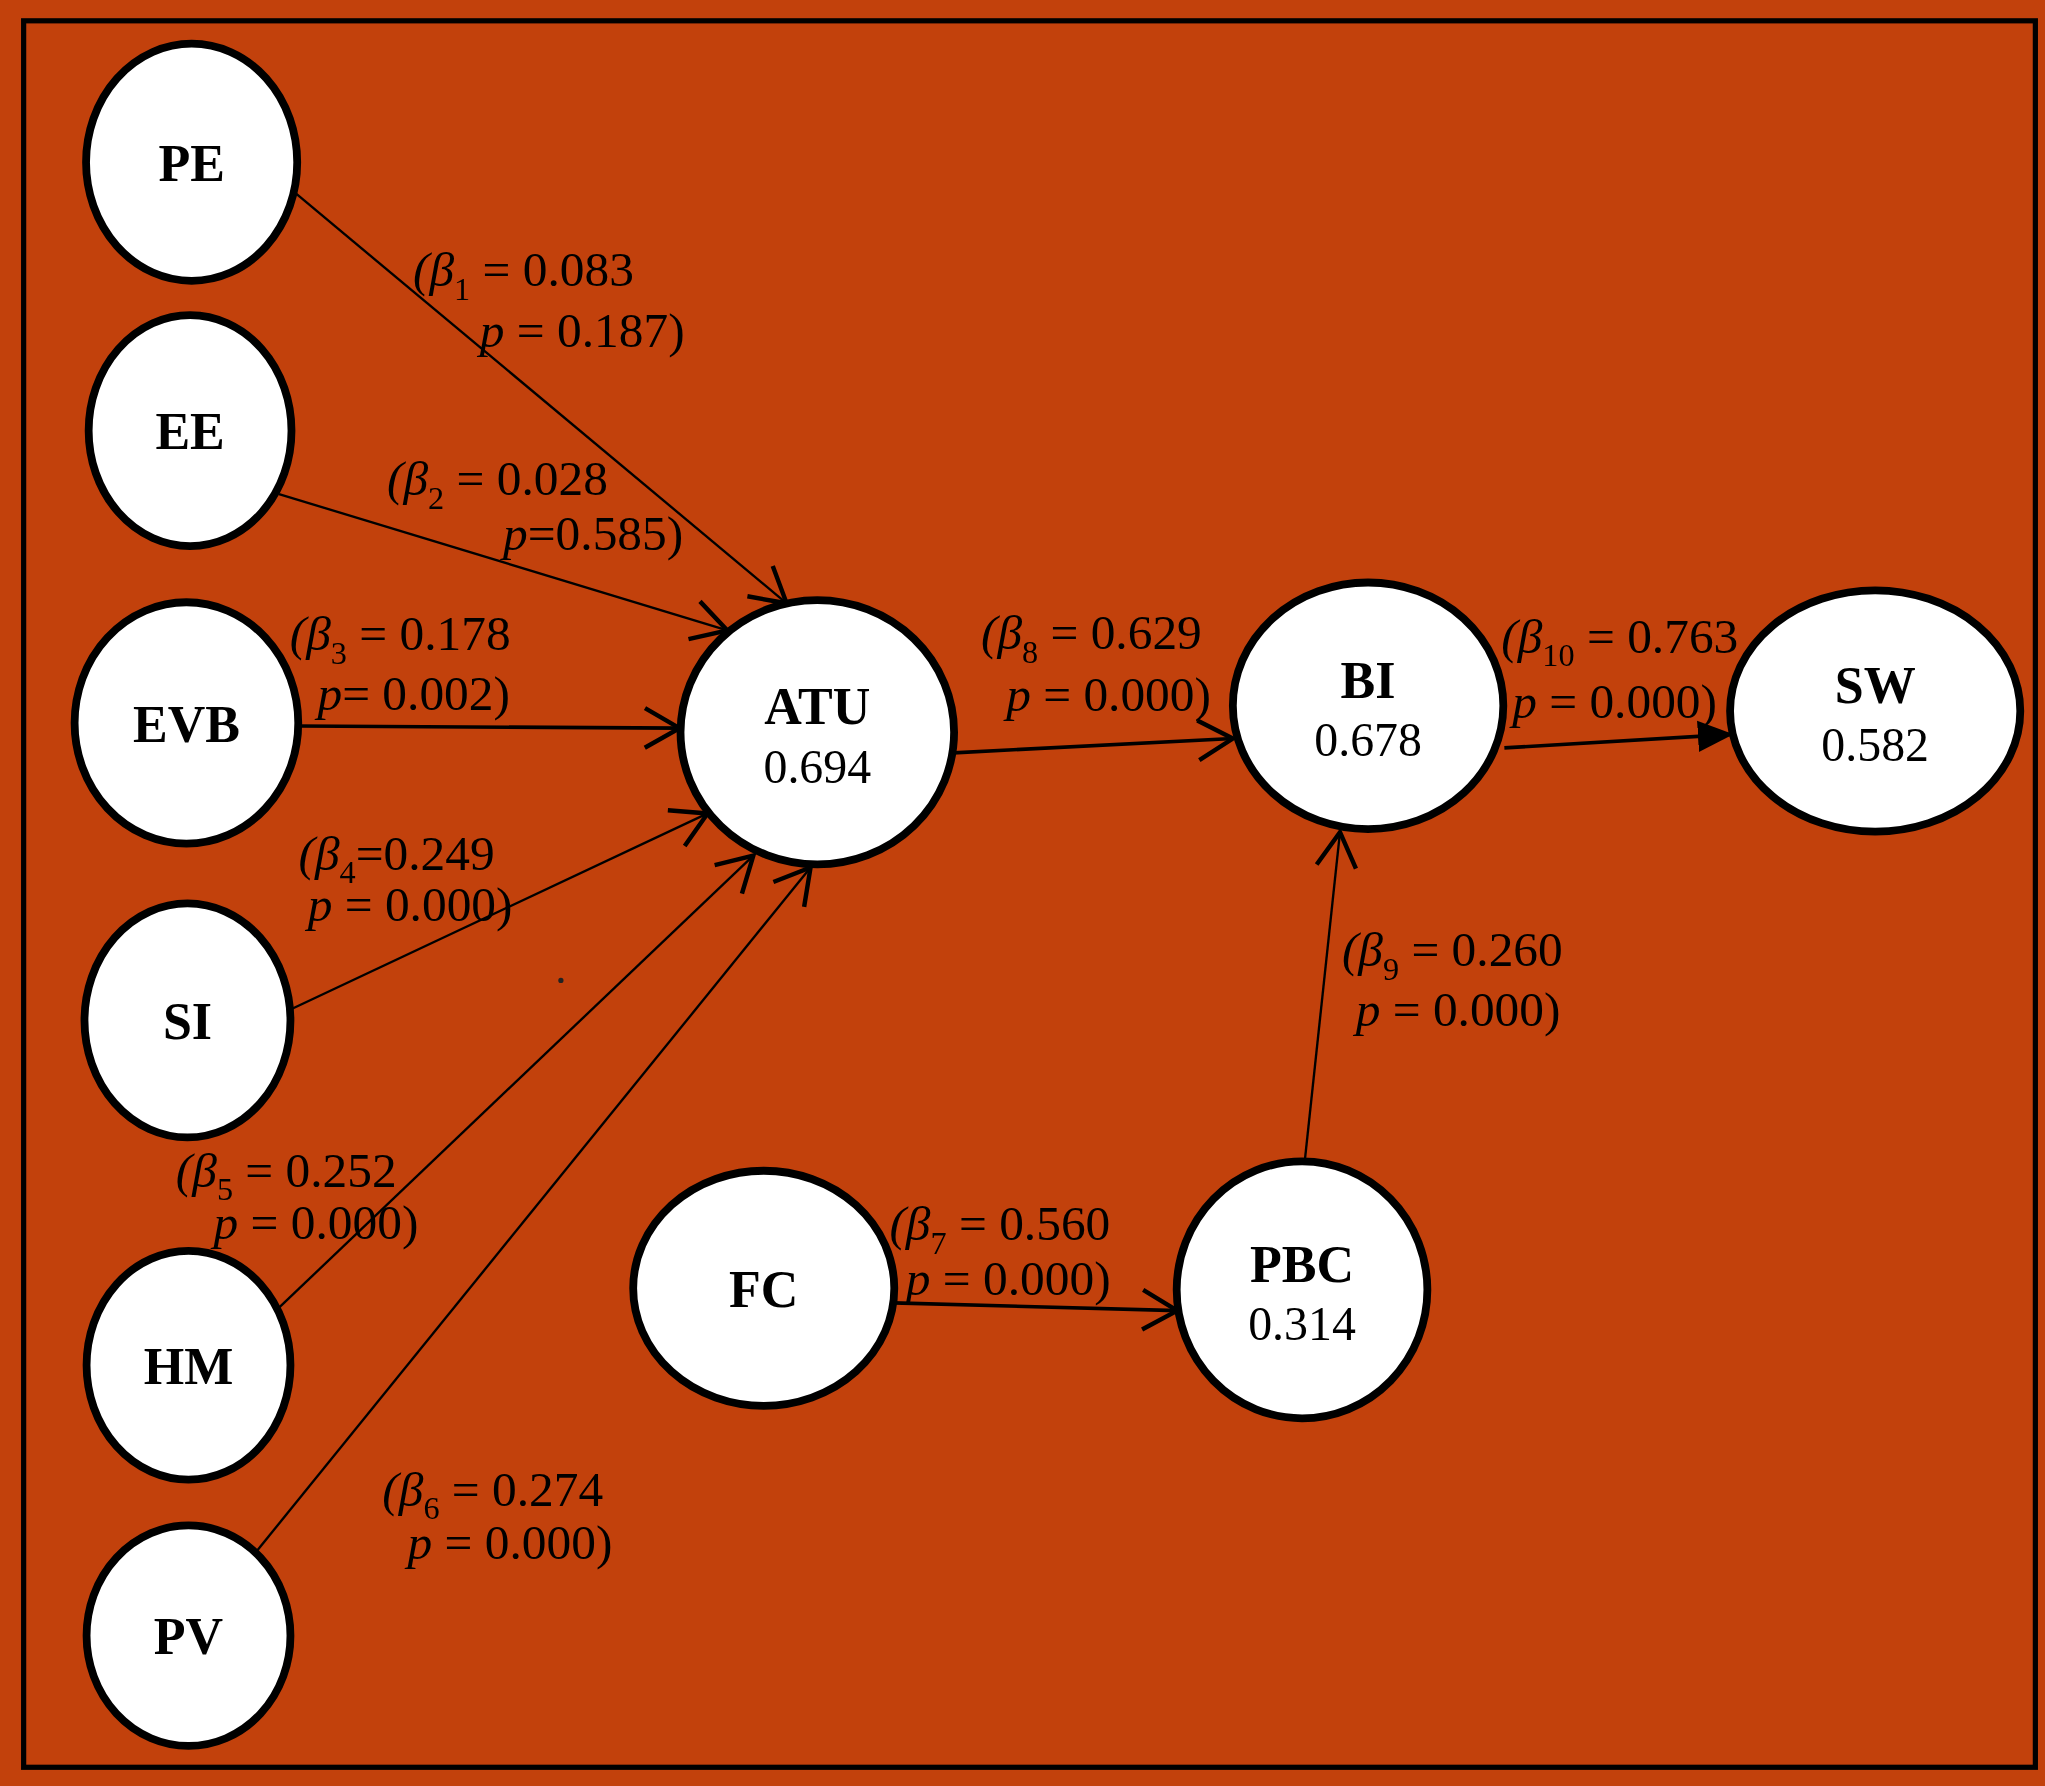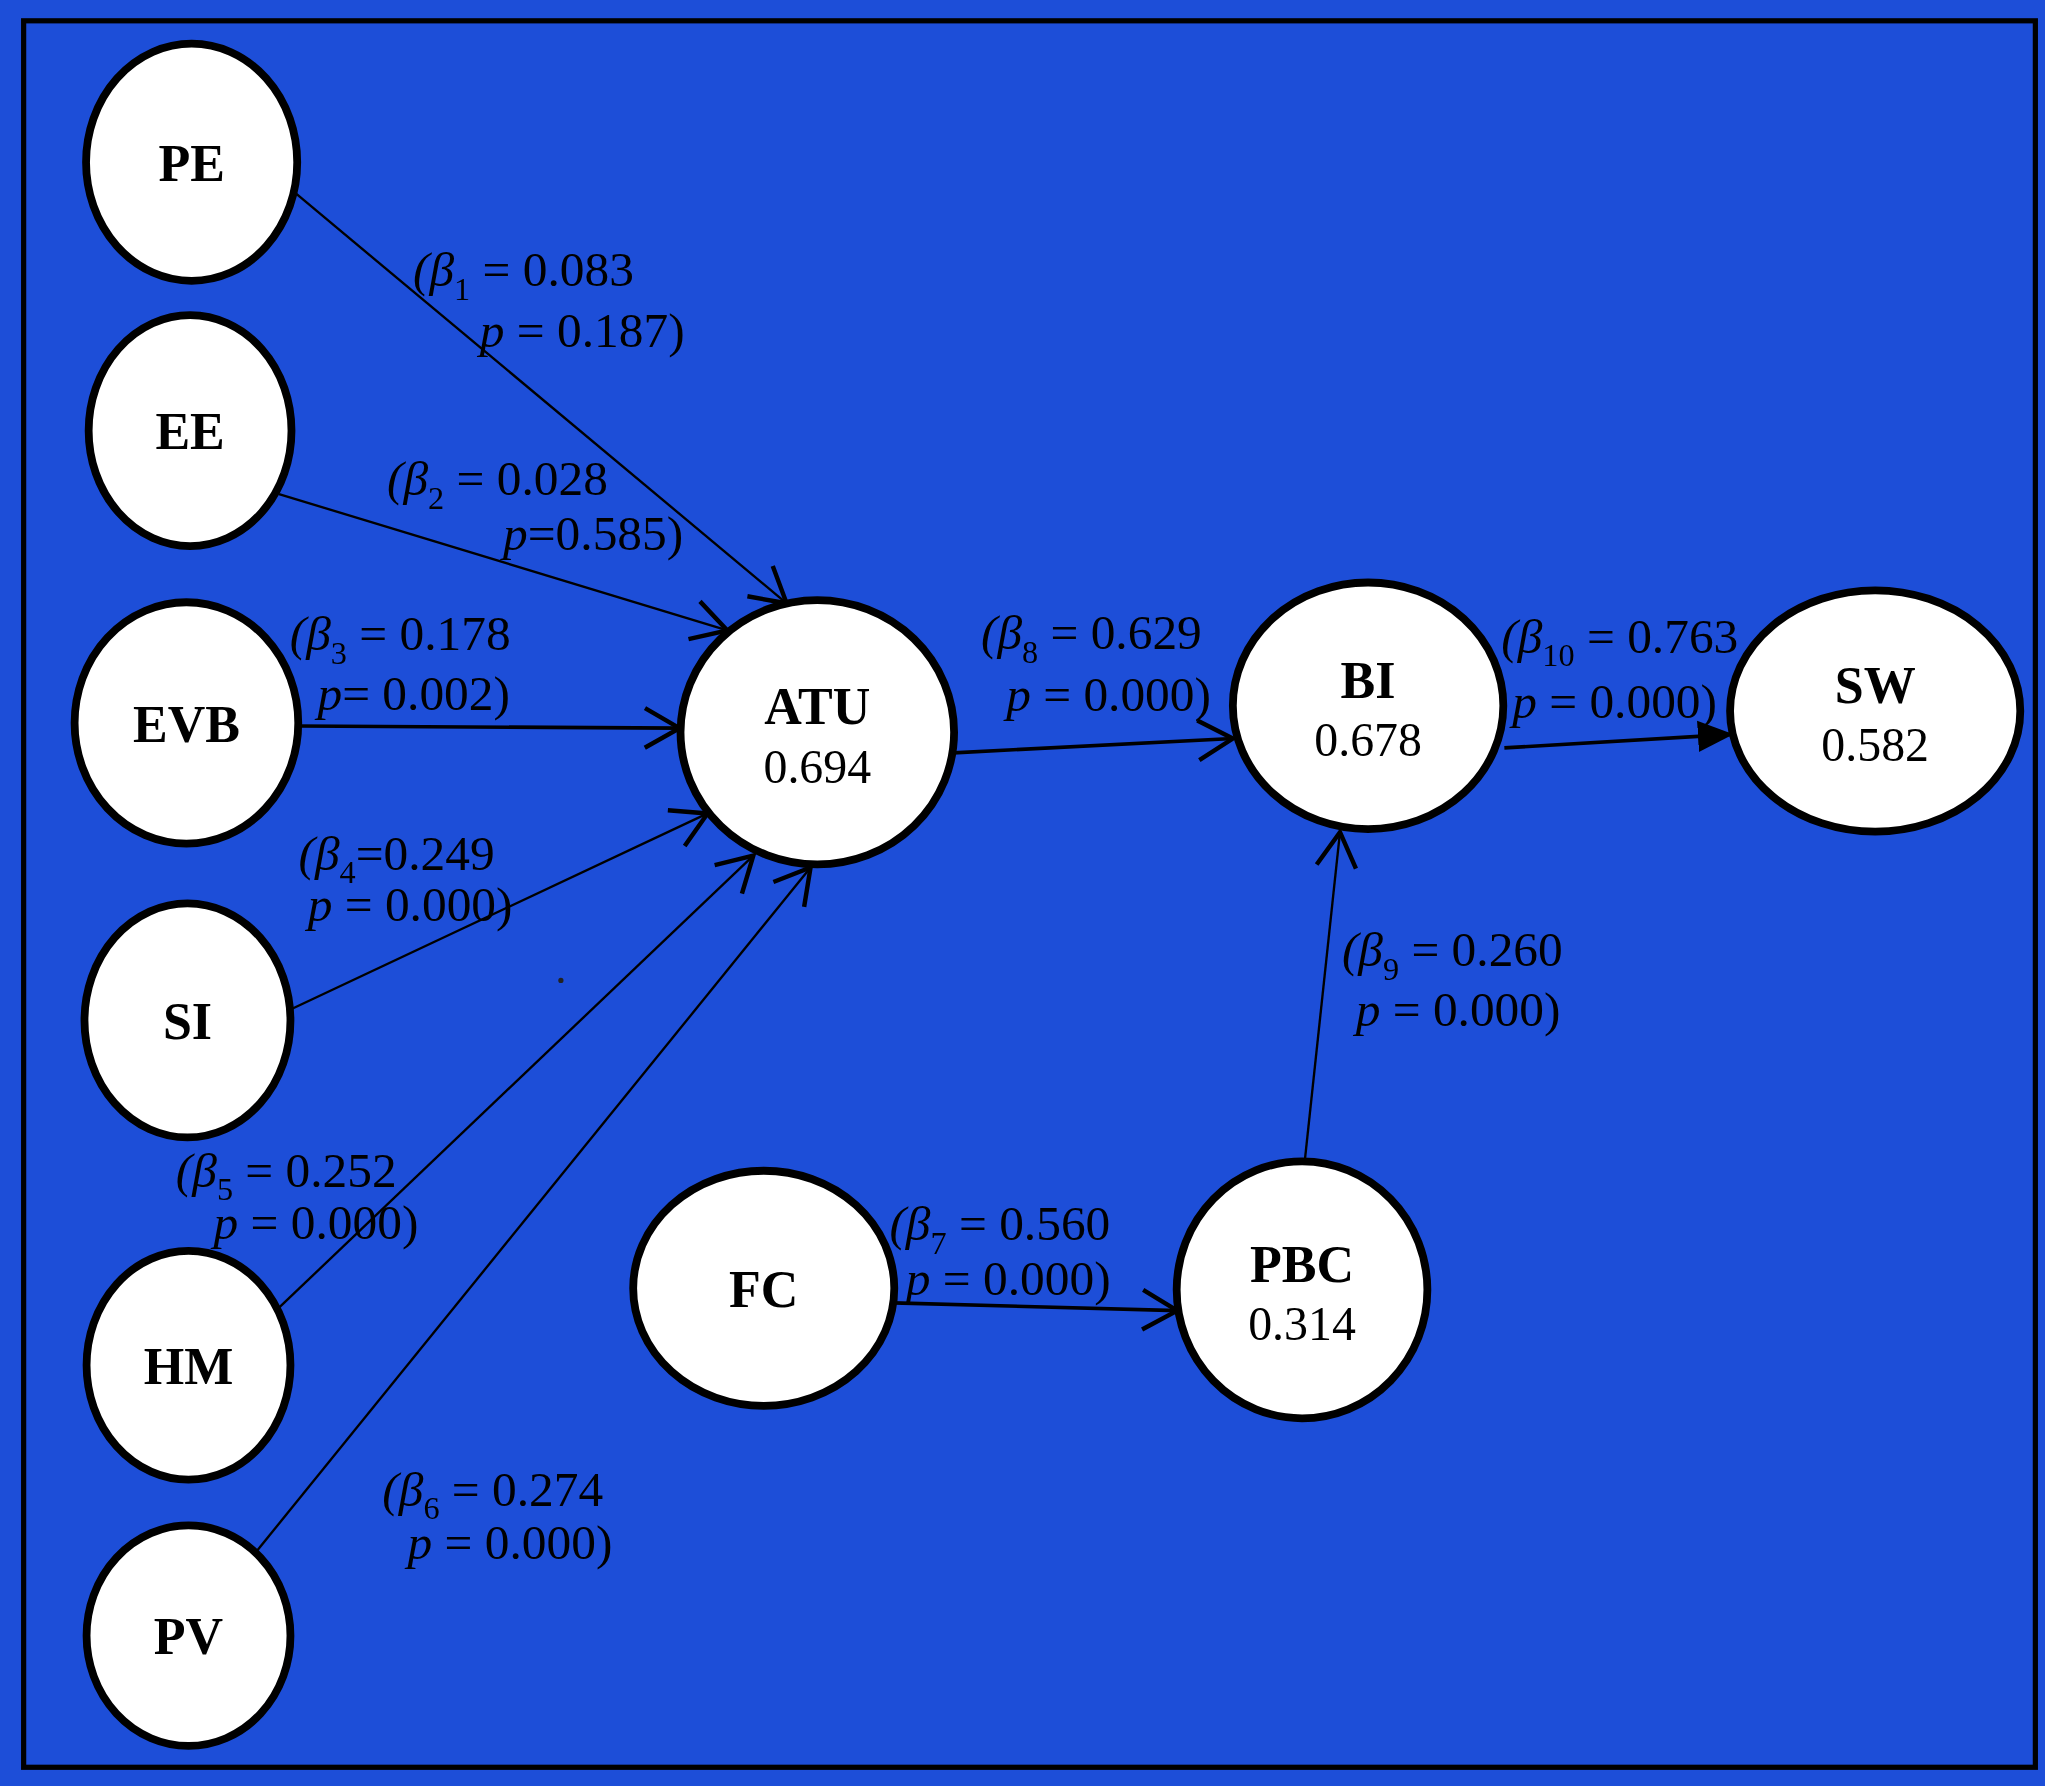--- a/index.html
+++ b/index.html
@@ -1,20 +1,20 @@
 <!DOCTYPE html>
 <html style="font-size:8.3px"><head>
 <meta charset="utf-8">
 <style>
   html, body { margin: 0; padding: 0; background: #ffffff; }
   .stage {
     position: relative;
     width: 2046px;
     height: 1786px;
-    background: #1d4ed8;
+    background: #c2410c;
     font-family: "Liberation Serif", serif;
   }
   svg { display: block; width: 100%; height: 100%; }
   .frame { fill: none; stroke: #000000; stroke-width: 10; }
   .node { fill: #ffffff; stroke: #000000; stroke-width: 15; }
   .edge { stroke: #000000; fill: none; }
   .thin  { stroke-width: 4.5; }
   .thick { stroke-width: 7; }
   .nlabel {
     font-family: "Liberation Serif", serif;

